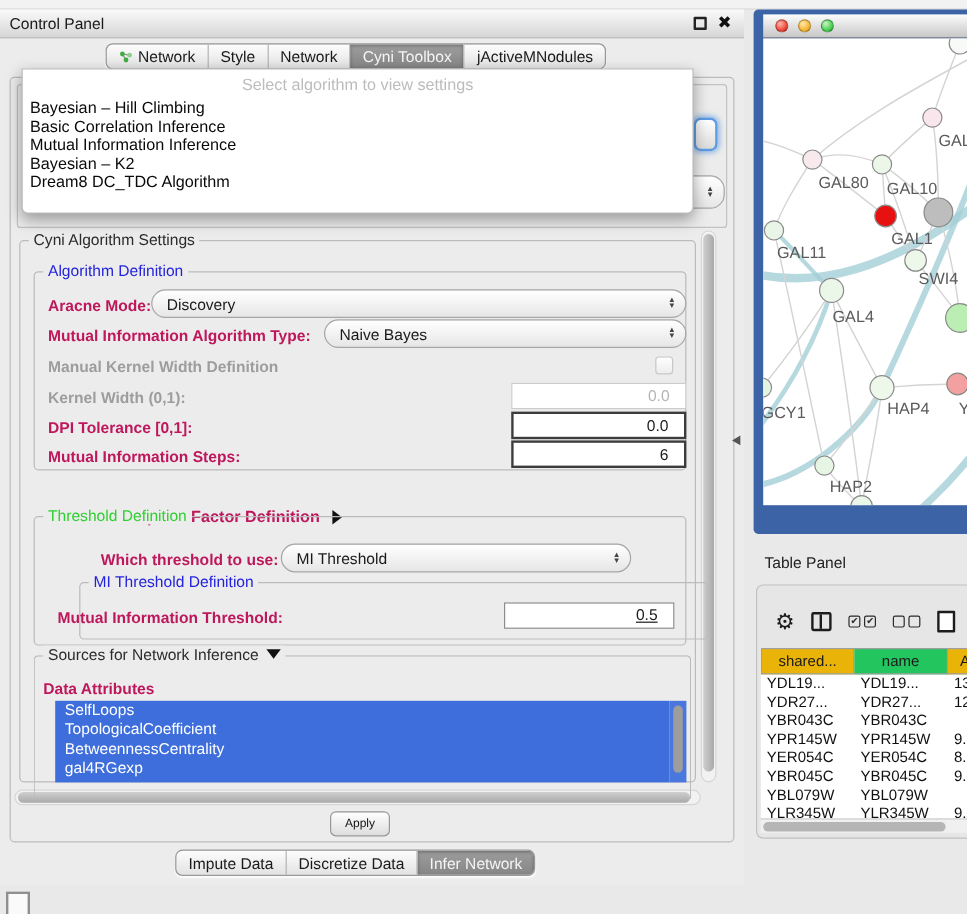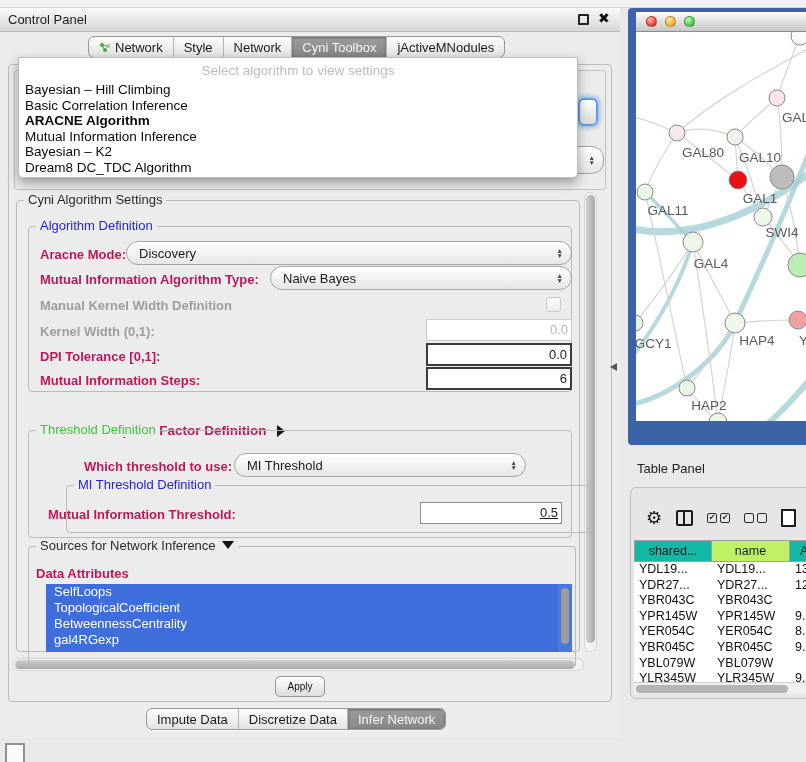--- a/index.html
+++ b/index.html
@@ -67,21 +67,21 @@
   .gtitle.green { color:#2fd02f; }
 
   .g-main  { left:16px; top:192px; width:564px; height:452px; }
   .g-algo  { left:28px; top:218px; width:544px; height:166px; }
   .g-thr   { left:28px; top:422px; width:544px; height:108px; }
   .g-mithr { left:38px; top:477px; width:524px; height:48px;margin-left:28px; }
   .g-src   { left:28px; top:538px; width:548px; height:120px; border-bottom:none; border-radius:4px 4px 0 0; }
 
   .flabel { font-size:13px; font-weight:bold; color:#be185d; white-space:nowrap; }
   .flabel.dis { color:#9d9d9d; }
-  .field { background:#ffffff; font-size:13px; color:#1c1c1c; text-align:right; padding:2px 3px; }
+  .field { background:#ffffff; font-size:13px; color:#1c1c1c; text-align:right; padding:2px 13px; }
   .field.dark { border:2px solid #3c3c3c; }
   .field.mid  { border:1px solid #8c8c8c;text-decoration:underline; }
   .field.dis  { border:1px solid #cccccc; color:#b5b5b5; }
   .cbox { width:15px; height:15px; border:1px solid #c9c9c9; border-radius:3px; background:linear-gradient(#fefefe,#ededed); }
 
   .hub-arrow { display:inline-block; width:0; height:0; border-left:8px solid #111;
     border-top:6px solid transparent; border-bottom:6px solid transparent; margin-left:10px; vertical-align:-2px; }
   .src-arrow { display:inline-block; width:0; height:0; border-top:8px solid #111;
     border-left:6px solid transparent; border-right:6px solid transparent; margin-left:6px; vertical-align:1px; }
 
@@ -120,22 +120,22 @@
   .cpair .c { width:10px; height:10px; border:1.5px solid #2a2a2a; border-radius:2px; font-size:8px;
     line-height:8px; text-align:center; color:#2a2a2a; }
   .doc { width:15px; height:18px; border:2px solid #1c1c1c; background:#fff; border-radius:1px; }
 
   .tbl { left:634px; top:540px; width:172px; height:142px; overflow:hidden; background:#fff; }
   .tbl-inner { width:220px; }
   .tbl-head { display:flex; height:22px; }
   .th { border:1px solid #9f9f9f; border-left:none; font-size:12.5px; color:#1a1a1a;
     display:flex; align-items:center; justify-content:center; }
   .th:first-child { border-left:1px solid #9f9f9f; }
-  .th.hl { background:#14b8a6; }
-  .th.plain { background:#bef264; }
+  .th.hl { background:#eab308; }
+  .th.plain { background:#22c55e; }
   .th.left { justify-content:flex-start; padding-left:10px; }
   .tr { display:flex; height:15.6px; }
   .td { font-size:12.5px; color:#101010; padding-left:5px; white-space:nowrap; overflow:hidden; }
   .tbl-hscroll { left:634px; top:682px; width:172px; height:12px; background:#f0f0f0; border-top:1px solid #cfcfcf; }
   .tbl-hscroll .thumb { position:absolute; left:2px; top:2px; width:152px; height:8px; background:#b5b5b5; border-radius:4px; }
 </style>
 </head>
 <body>
 
 <div class="abs top-strip"></div>
@@ -180,21 +180,20 @@
         <span>▲</span>
         <span>▼</span>
       </span>
   </div>
 
   <div class="abs dropdown">
     <div class="dd-placeholder">Select algorithm to view settings</div>
     <div id="dd-items">
         <div class="dd-item">Bayesian – Hill Climbing</div>
         <div class="dd-item">Basic Correlation Inference</div>
-        <div class="dd-item sel">ARACNE Algorithm</div>
         <div class="dd-item">Mutual Information Inference</div>
         <div class="dd-item">Bayesian – K2</div>
         <div class="dd-item">Dream8 DC_TDC Algorithm</div>
       </div>
   </div>
 
   <div class="abs vscroll">
       <div class="thumb"></div>
     </div>
   <div class="abs hscroll">

